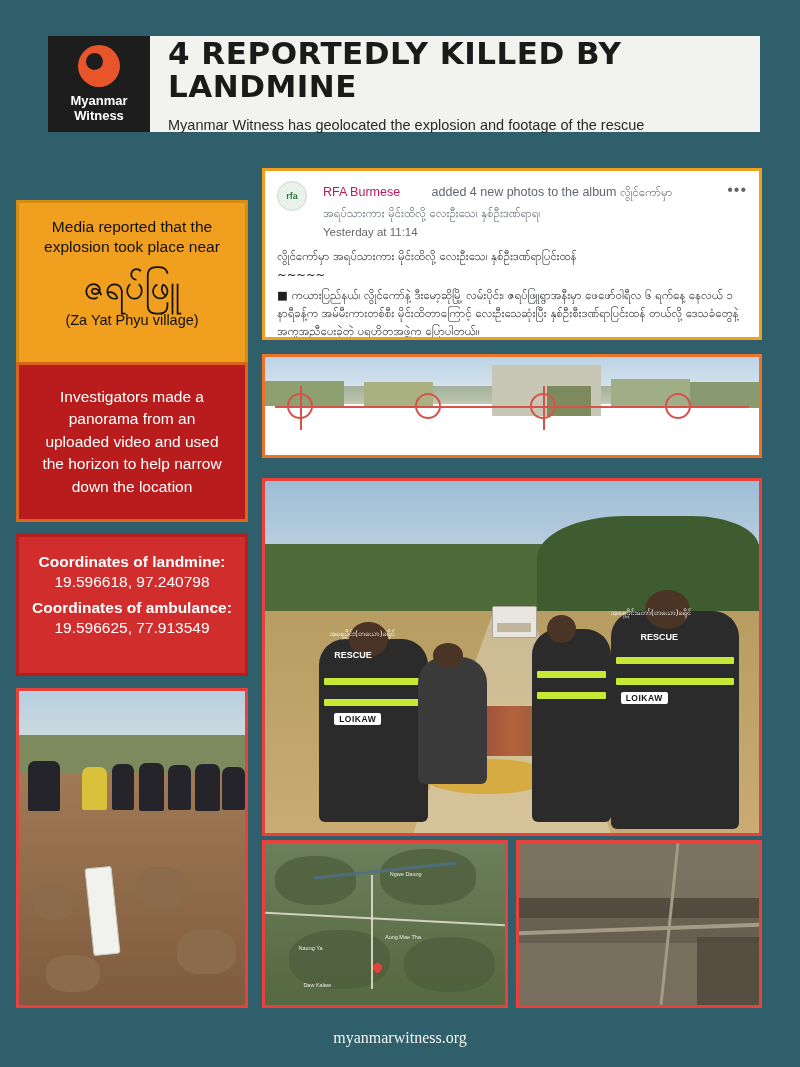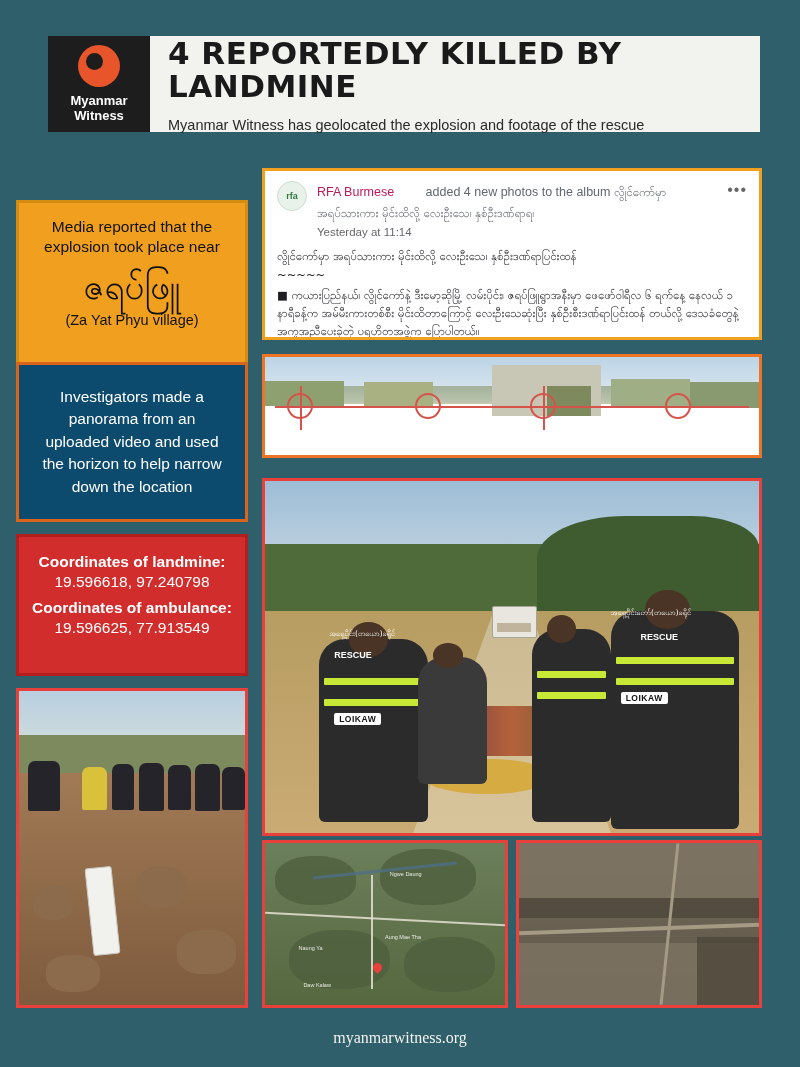--- a/index.html
+++ b/index.html
@@ -50,41 +50,41 @@
   }
   .card-media .line { font-size: 15.5px; color: #111; line-height: 1.32; }
   .burmese-big {
     font-size: 35px; color: #111; margin: 10px 0 6px 0;
     font-family: "DejaVu Sans", sans-serif; line-height: 1.1;
   }
   .card-media .paren { font-size: 14.5px; color: #111; }
 
   .card-pano {
     left: 16px; top: 362px; width: 232px; height: 160px;
-    background: #0c4a6e; border: 3px solid #d9641b;
+    background: #b91c1c; border: 3px solid #d9641b;
     padding: 4px 16px; text-align: center;
     display: flex; align-items: center; justify-content: center;
   }
   .card-pano .line { font-size: 15.5px; color: #fff; line-height: 1.45; }
 
   .card-coords {
     left: 16px; top: 534px; width: 232px; height: 142px;
     background: #d22d2d; border: 3px solid #b31f1f;
     padding: 16px 10px; text-align: center;
   }
   .coord-label { font-size: 15.5px; font-weight: bold; color: #fff; }
   .coord-value { font-size: 15.5px; color: #fff; margin: 2px 0 8px 0; }
 
   
   .fb-post {
     position: absolute; left: 262px; top: 168px; width: 500px; height: 172px;
     background: #fff; border: 3px solid #f0a01e; padding: 10px 12px;
     overflow: hidden;
   }
-  .fb-head { display: flex; align-items: flex-start; gap: 10px; }
+  .fb-head { display: flex; align-items: flex-start; gap: 16px; }
   .fb-avatar {
     width: 30px; height: 30px; border-radius: 50%; background: #e9f2ea;
     border: 1px solid #cddbcf; flex: 0 0 auto;
     display: flex; align-items: center; justify-content: center;
     font-size: 9px; font-weight: bold; color: #2b7a3e;
   }
   .fb-headtext { flex: 1; line-height: 1.3; }
   .fb-name { font-size: 12.5px; font-weight: normal; color: #be185d; display: inline; }
   .fb-action { font-size: 12.5px; color: #606770; display: inline; margin-left: 28px; }
   .fb-burm-inline { font-family: "DejaVu Sans", sans-serif; font-size: 11.5px; color: #606770; }

